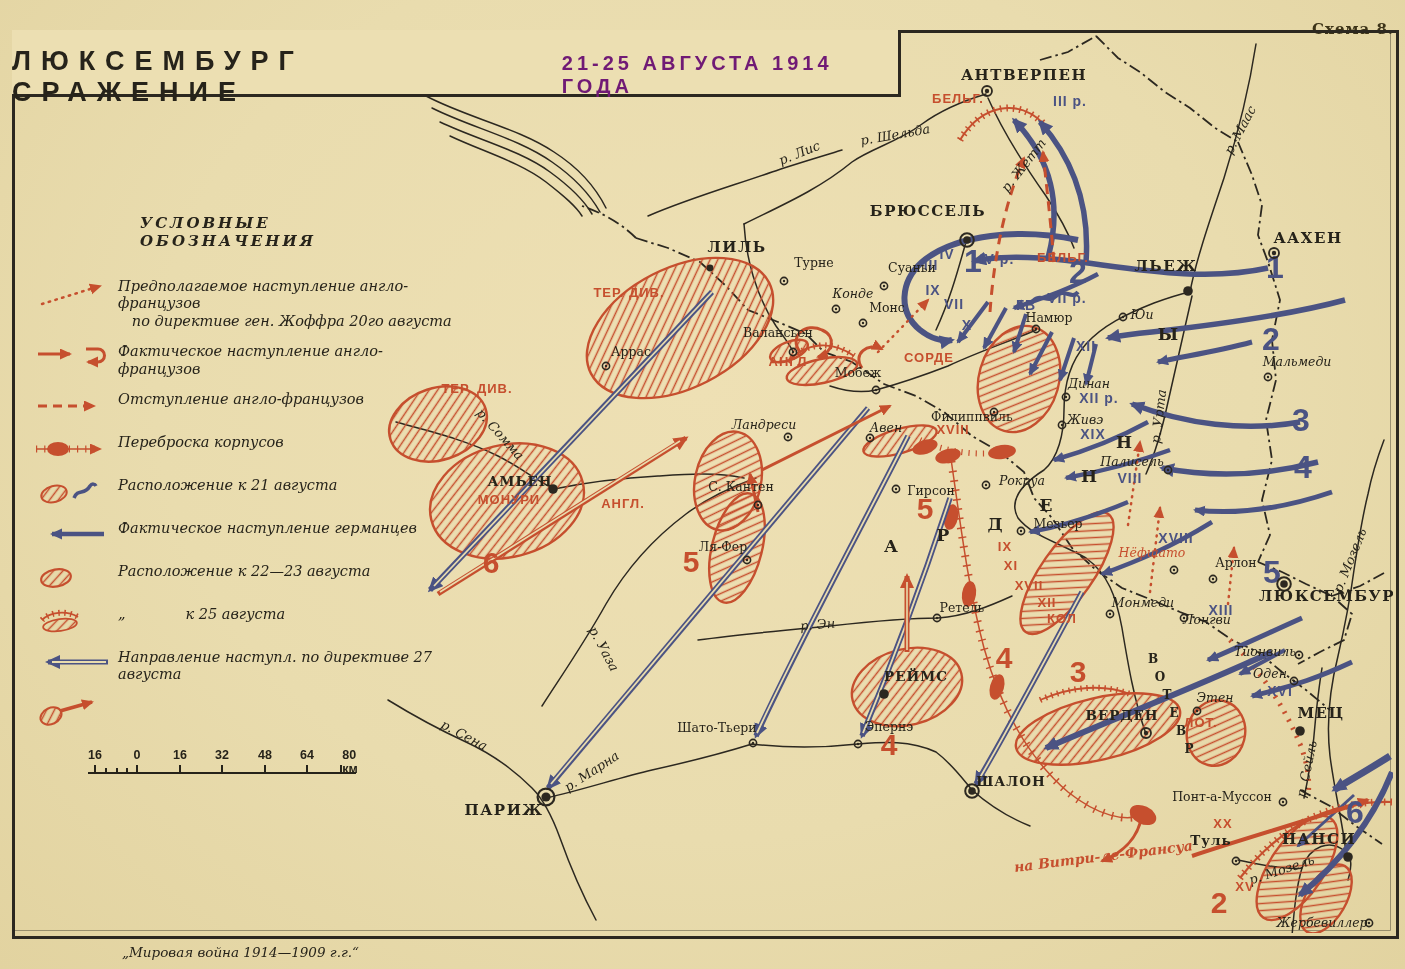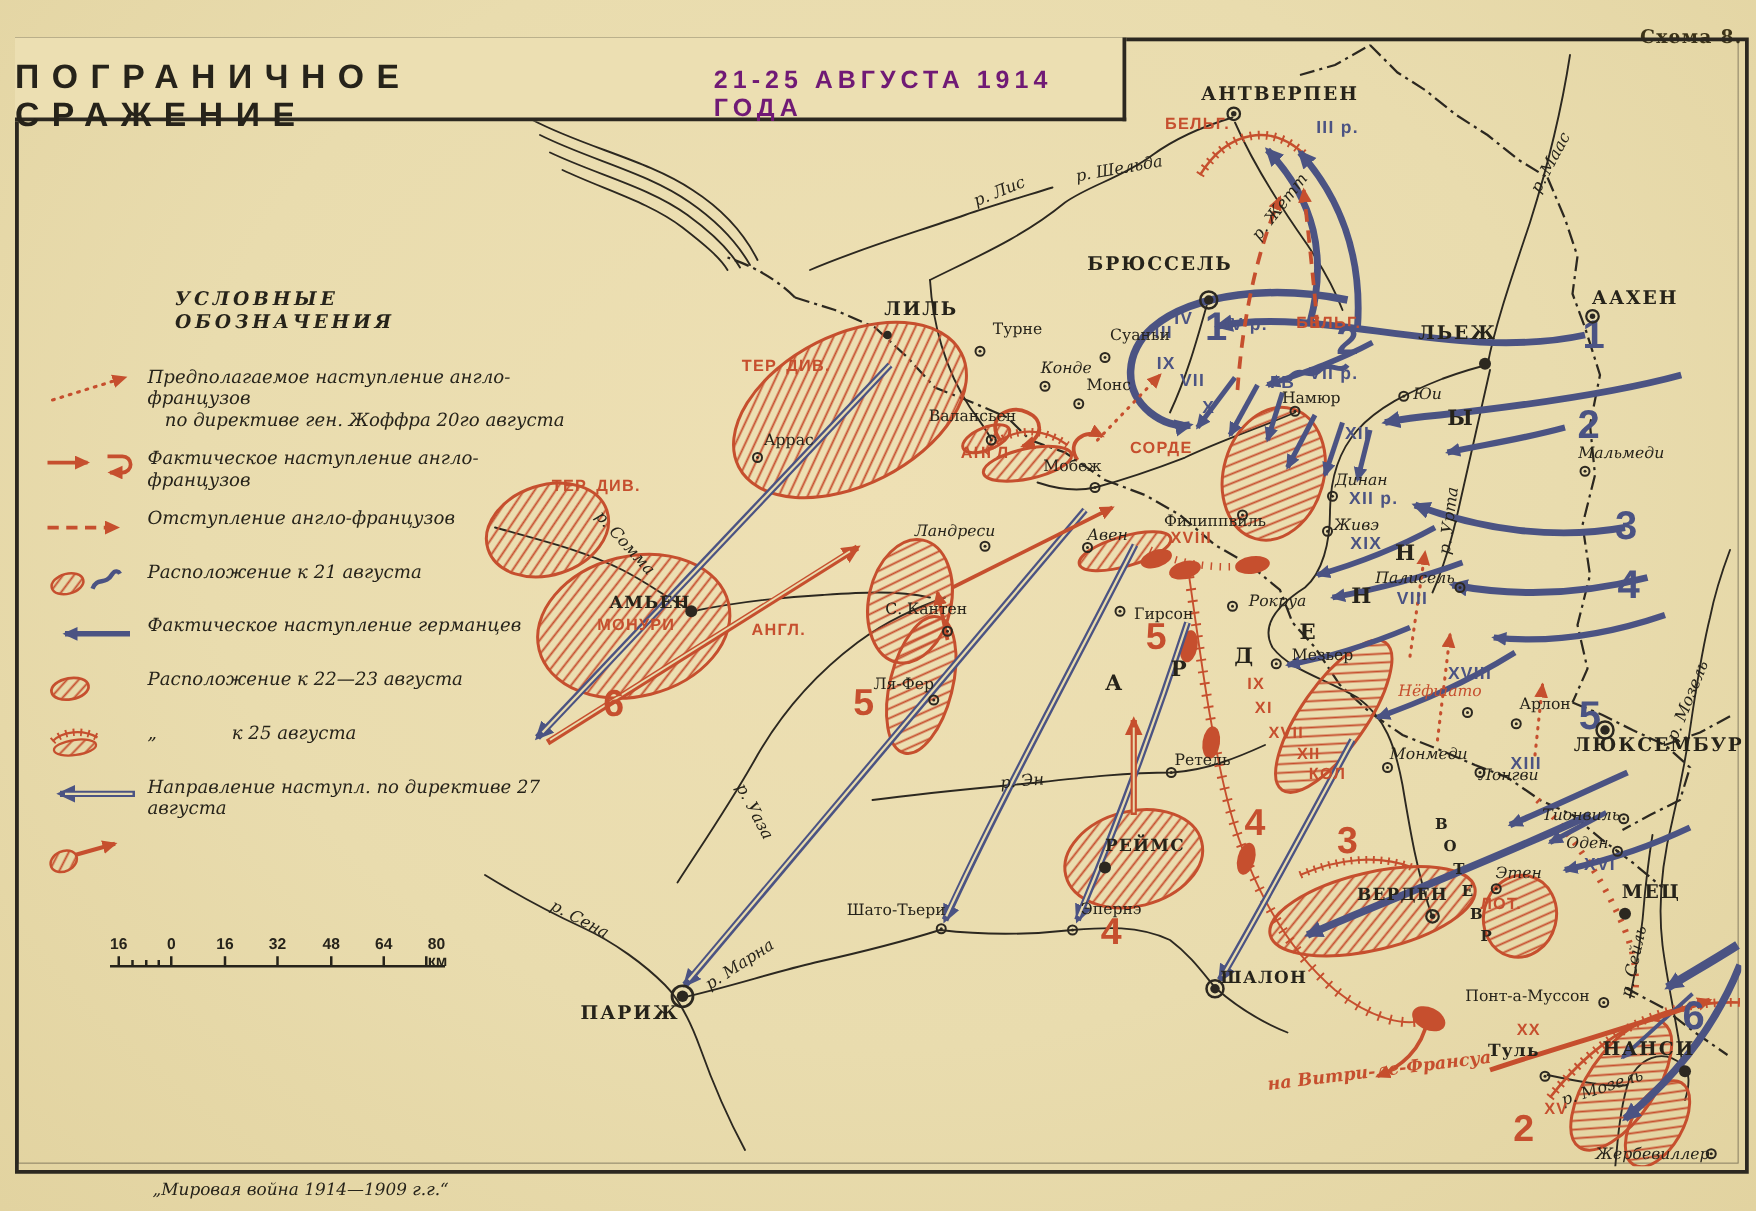--- a/index.html
+++ b/index.html
@@ -3,21 +3,21 @@
 <meta charset="utf-8">
 <style>
   html,body{margin:0;padding:0;background:#d9c априори}
   body{background:#d8c998;font-family:"DejaVu Serif",serif}
   #page{position:relative;width:1405px;height:969px;background:radial-gradient(ellipse at 50% 40%,#eee0b4 0%,#e9dcae 55%,#e2d3a0 100%);overflow:hidden}
   #schema-label{position:absolute;left:1312px;top:20px;width:86px;text-align:left;font:bold 15px "DejaVu Serif",serif;letter-spacing:1px;color:#3d3418}
   #frame{position:absolute;left:12px;top:30px;width:1381px;height:903px;border:3px solid #2c2820}
   #title-box{position:absolute;left:12px;top:30px;width:886px;height:64px;background:#ecdfb2;border-right:3px solid #2c2820;border-bottom:3px solid #2c2820;display:flex;align-items:baseline;justify-content:center;gap:30px;z-index:5}
   #title-box .tmain{font:bold 27px "Liberation Sans",sans-serif;letter-spacing:10px;color:#26231a;padding-top:16px;display:inline-block}
   #title-box .tdates{font:bold 20px "Liberation Sans",sans-serif;letter-spacing:4px;color:#701a75}
-  #legend{position:absolute;left:36px;top:230px;width:418px;z-index:6}
+  #legend{position:absolute;left:36px;top:214px;width:418px;z-index:6}
   #legend h2{font:bold italic 15px "DejaVu Serif",serif;letter-spacing:3px;color:#26231a;margin:0 0 28px 104px;font-style:italic}
   .lrow{display:flex;align-items:flex-start;margin-bottom:13px}
   .lsym{flex:0 0 82px;height:30px}
   .ltext{font:italic 14.5px "DejaVu Serif",serif;color:#26231a;line-height:1.2;white-space:pre-wrap}
   #scalebar{position:absolute;left:88px;top:748px;width:268px;z-index:6}
   .snums{position:relative;height:16px;font:bold 12.5px "Liberation Sans",sans-serif;color:#26231a}
   .snums span{position:absolute;transform:translateX(-50%)}
   .sbar{position:relative;height:7px;border-bottom:2.5px solid #26231a;margin-top:1px}
   .sbar i{position:absolute;bottom:0;width:2px;background:#26231a}
   #caption{position:absolute;left:122px;top:944px;font:italic 13.5px "DejaVu Serif",serif;color:#26231a}
@@ -66,21 +66,21 @@
       <marker id="mR" markerUnits="userSpaceOnUse" markerWidth="16" markerHeight="14" refX="10" refY="5.5" orient="auto">
           <path d="M0,0 L12,5.5 L0,11 z" fill="#c64f2e"></path>
         </marker>
       <marker id="mR2" markerUnits="userSpaceOnUse" markerWidth="22" markerHeight="18" refX="12" refY="7" orient="auto">
           <path d="M0,0 L15,7 L0,14 z" fill="#c64f2e"></path>
         </marker>
     </defs>
   </svg>
 
   <div id="title-box">
-    <span class="tmain">ПОГРАНИЧНОЕ СРАЖЕНИЕ</span>
+    <span class="tmain">ЛЮКСЕМБУРГ СРАЖЕНИЕ</span>
     <span class="tdates">21-25 АВГУСТА 1914 ГОДА</span>
   </div>
 
   <svg id="map" style="position:absolute;left:12px;top:30px;z-index:1" width="1381" height="903" viewBox="12 30 1381 903">
     <rect x="14.5" y="32.5" width="1376" height="898" fill="none" stroke="#2c2820" stroke-width="0.8" opacity="0.5"></rect>
 
     <g>
       <path class="ln" d="M 426,96 C 468,118 518,128 554,152 C 582,170 598,192 606,208"></path>
       <path class="ln" d="M 432,108 C 472,128 518,138 552,162 C 578,180 592,198 600,212"></path>
       <path class="ln" d="M 440,122 C 478,140 520,150 550,172 C 572,188 585,202 592,214"></path>
@@ -567,20 +567,31 @@
 
     <div class="lrow">
       <div class="lsym">
         <svg width="82" height="30">
             <path d="M2,15 H58" stroke="#c64f2e" stroke-width="3" fill="none" stroke-dasharray="9 6" marker-end="url(#mR)"></path>
           </svg>
       </div>
       <div class="ltext">Отступление англо-французов</div>
     </div>
 
+    <div class="lrow">
+      <div class="lsym">
+        <svg width="82" height="30">
+            <path d="M0,15 H60" stroke="#c64f2e" stroke-width="7" stroke-dasharray="1.2 7" fill="none"></path>
+            <path d="M0,15 H56" stroke="#c64f2e" stroke-width="1.5" fill="none"></path>
+            <ellipse cx="22" cy="15" rx="11" ry="7" fill="#c64f2e"></ellipse>
+            <path d="M56,15 H64" stroke="#c64f2e" stroke-width="2" fill="none" marker-end="url(#mR)"></path>
+          </svg>
+      </div>
+      <div class="ltext">Переброска корпусов</div>
+    </div>
 
     <div class="lrow">
       <div class="lsym">
         <svg width="82" height="30">
             <ellipse cx="18" cy="17" rx="13" ry="8" transform="rotate(-15 18 17)" fill="url(#hR)" stroke="#c64f2e" stroke-width="2"></ellipse>
             <path d="M38,21 C42,11 48,19 54,9 C56,6 59,7 60,9" stroke="#4b5383" stroke-width="3.5" fill="none"></path>
           </svg>
       </div>
       <div class="ltext">Расположение к 21 августа</div>
     </div>

